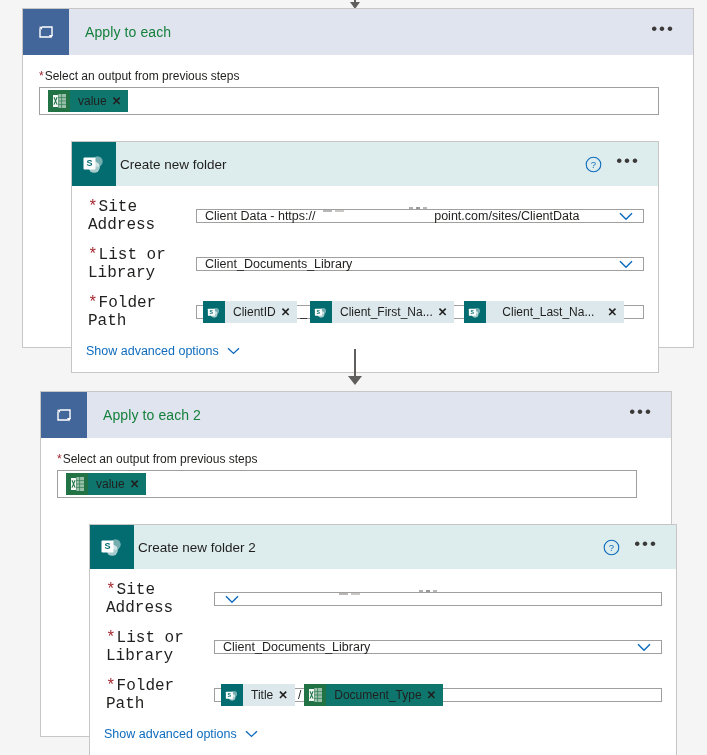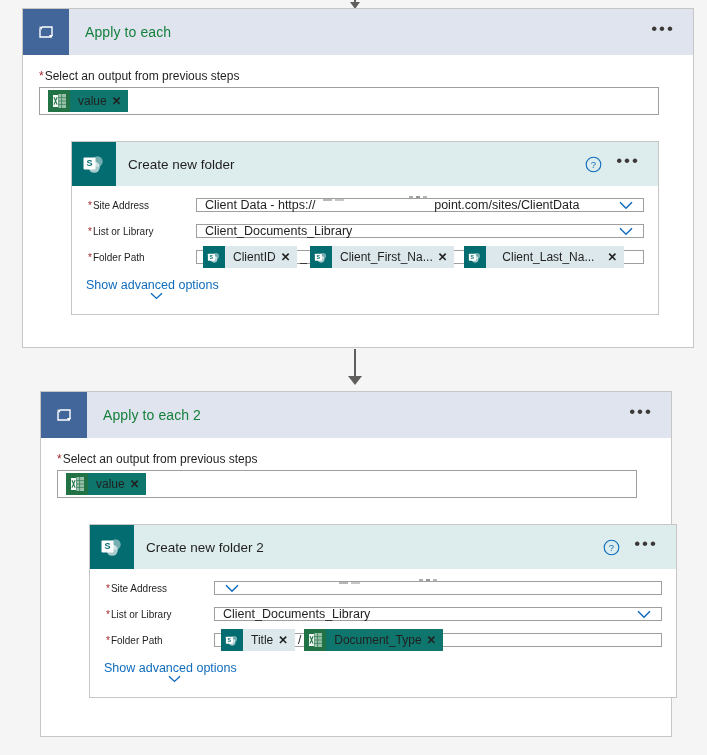--- a/index.html
+++ b/index.html
@@ -159,21 +159,21 @@
     width: 44px;
     height: 44px;
     flex: 0 0 44px;
     background: #036c70;
     display: flex;
     align-items: center;
     justify-content: center;
   }
   .action-title {
     flex: 1 1 auto;
-    padding-left: 12px;
+    padding-left: 4px;
     font-size: 13.5px;
     color: #201f1e;
   }
   .help-icon {
     flex: 0 0 auto;
     margin-right: 14px;
     cursor: pointer;
     display: flex;
     align-items: center;
   }
@@ -183,24 +183,25 @@
 
   
   .form-row {
     display: flex;
     align-items: center;
     margin-bottom: 12px;
   }
   .form-label {
     width: 110px;
     flex: 0 0 110px;
-    font-size: 10px;
+    font-size: 16px;
     color: #201f1e;
     padding-left: 2px;
     box-sizing: border-box;
+    font-family: Liberation Mono, monospace;
   }
   .form-label .star {
     color: #a4262c;
     margin-right: 1px;
   }
   .form-field {
     flex: 1 1 auto;
     border: 1px solid #a19f9d;
     background: #fff;
     height: 14px;
@@ -249,21 +250,20 @@
     box-shadow: -7px 0 0 #9a9896, -14px 0 0 #b0aeac;
   }
 
   .adv-link {
     display: inline-flex;
     align-items: center;
     color: #0f6cbd;
     font-size: 12.5px;
     cursor: pointer;
     margin-top: 2px;
-    flex-direction: column;
   }
   .adv-link .chev { margin-left: 8px; display: flex; }
 </style>
 </head>
 <body>
 
 <div class="connector stub" style="left:348px; top:0px; width:14px;">
   <div class="line" style="height:3px;"></div>
   <div class="head"></div>
 </div>

